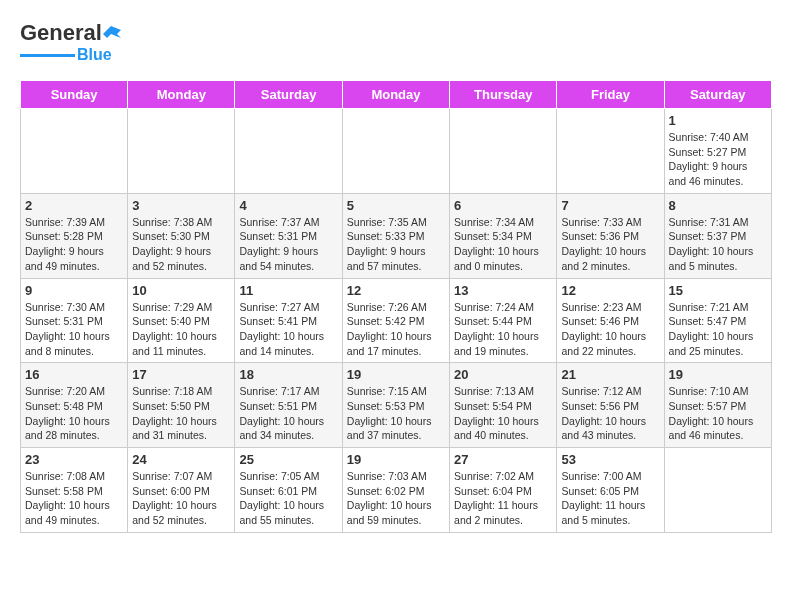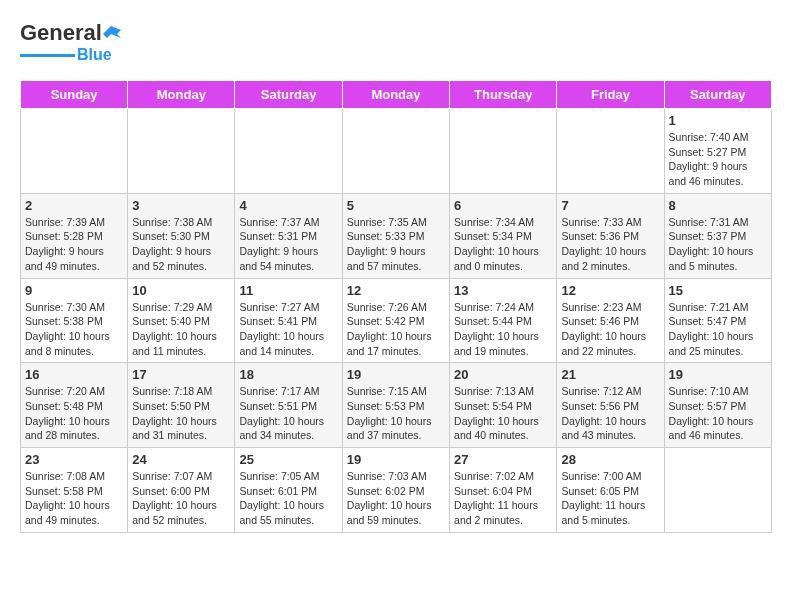--- a/index.html
+++ b/index.html
@@ -157,21 +157,21 @@
           <span class="day-num">8</span>
           <div class="day-info">Sunrise: 7:31 AM
 Sunset: 5:37 PM
 Daylight: 10 hours and 5 minutes.</div>
         </td>
       </tr>
       <tr>
         <td>
           <span class="day-num">9</span>
           <div class="day-info">Sunrise: 7:30 AM
-Sunset: 5:38 PM
+Sunset: 5:31 PM
 Daylight: 10 hours and 8 minutes.</div>
         </td>
         <td>
           <span class="day-num">10</span>
           <div class="day-info">Sunrise: 7:29 AM
 Sunset: 5:40 PM
 Daylight: 10 hours and 11 minutes.</div>
         </td>
         <td>
           <span class="day-num">11</span>
@@ -273,21 +273,21 @@
 Sunset: 6:02 PM
 Daylight: 10 hours and 59 minutes.</div>
         </td>
         <td>
           <span class="day-num">27</span>
           <div class="day-info">Sunrise: 7:02 AM
 Sunset: 6:04 PM
 Daylight: 11 hours and 2 minutes.</div>
         </td>
         <td>
-          <span class="day-num">28</span>
+          <span class="day-num">53</span>
           <div class="day-info">Sunrise: 7:00 AM
 Sunset: 6:05 PM
 Daylight: 11 hours and 5 minutes.</div>
         </td>
         <td class="empty"></td>
       </tr>
     </tbody>
 </table>
 
 </body></html>

